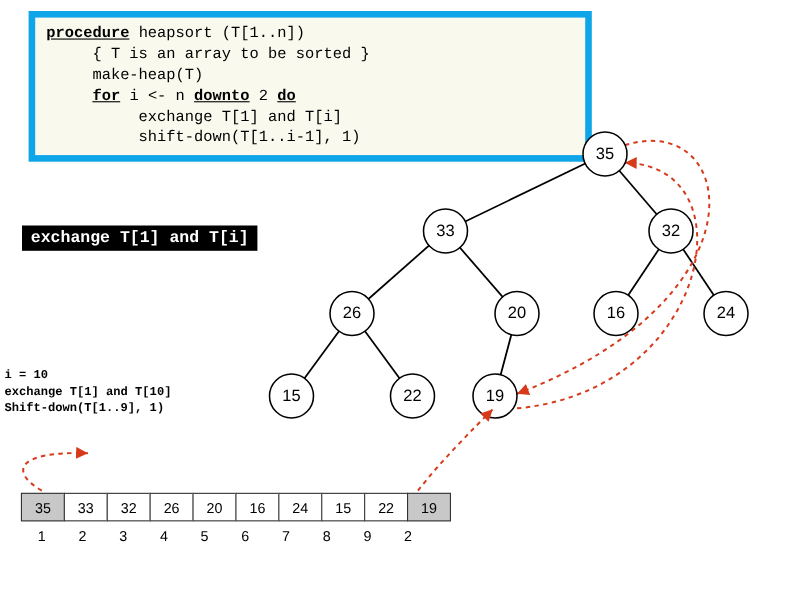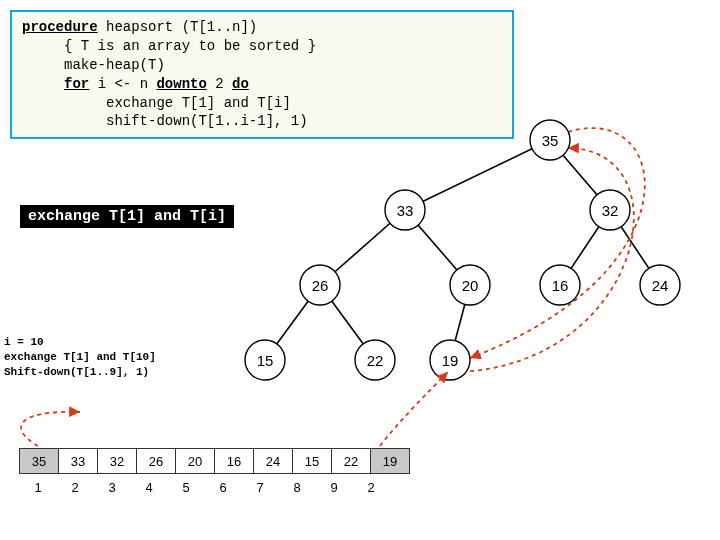--- a/index.html
+++ b/index.html
@@ -7,26 +7,27 @@
     padding: 10px;
     width: 720px;
     height: 540px;
     box-sizing: border-box;
     font-family: "Courier New", monospace;
     font-size: 14px;
     background: #fff;
     position: relative;
   }
   .codebox {
-    border: 2px solid #0ea5e9;
+    border: 6px solid #0ea5e9;
     background: #f9f9ee;
     padding: 6px 10px;
     width: 480px;
     line-height: 1.35;
     white-space: pre;
+    margin-left: 16px;
   }
   .codebox .kw { text-decoration: underline; font-weight: bold; }
   .exchange-tag {
     position: absolute;
     left: 20px; top: 205px;
     background: #000;
     color: #fff;
     padding: 3px 8px;
     font-family: "Courier New", monospace;
     font-size: 15px;

